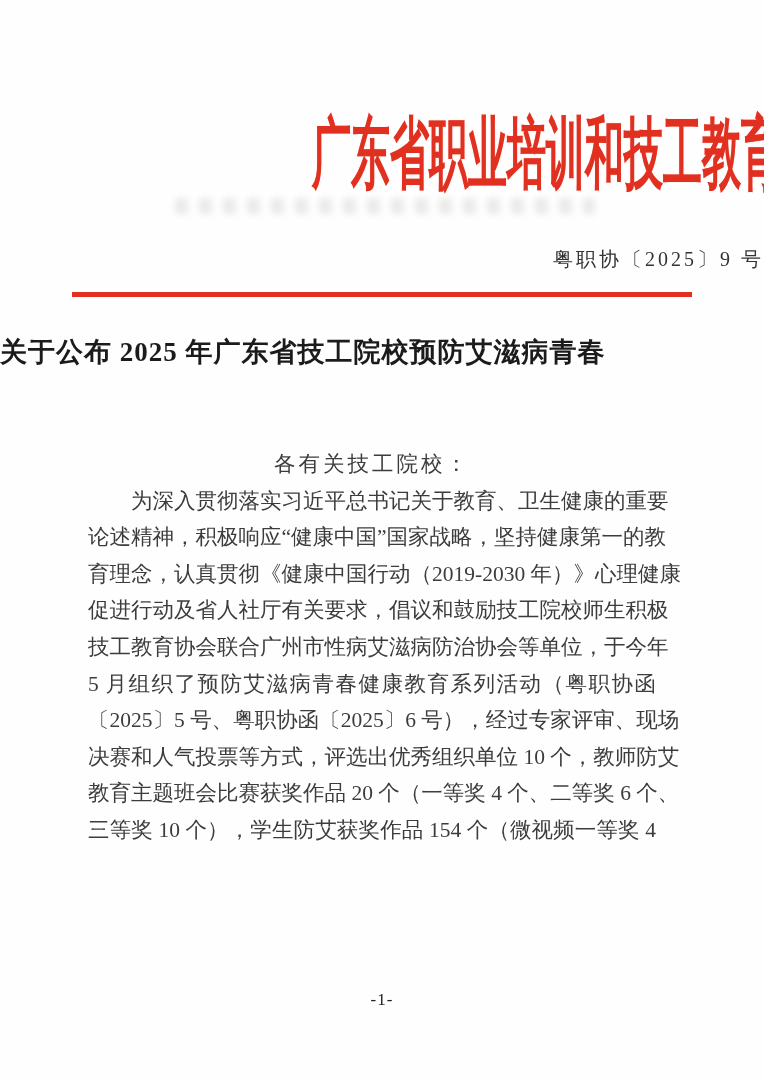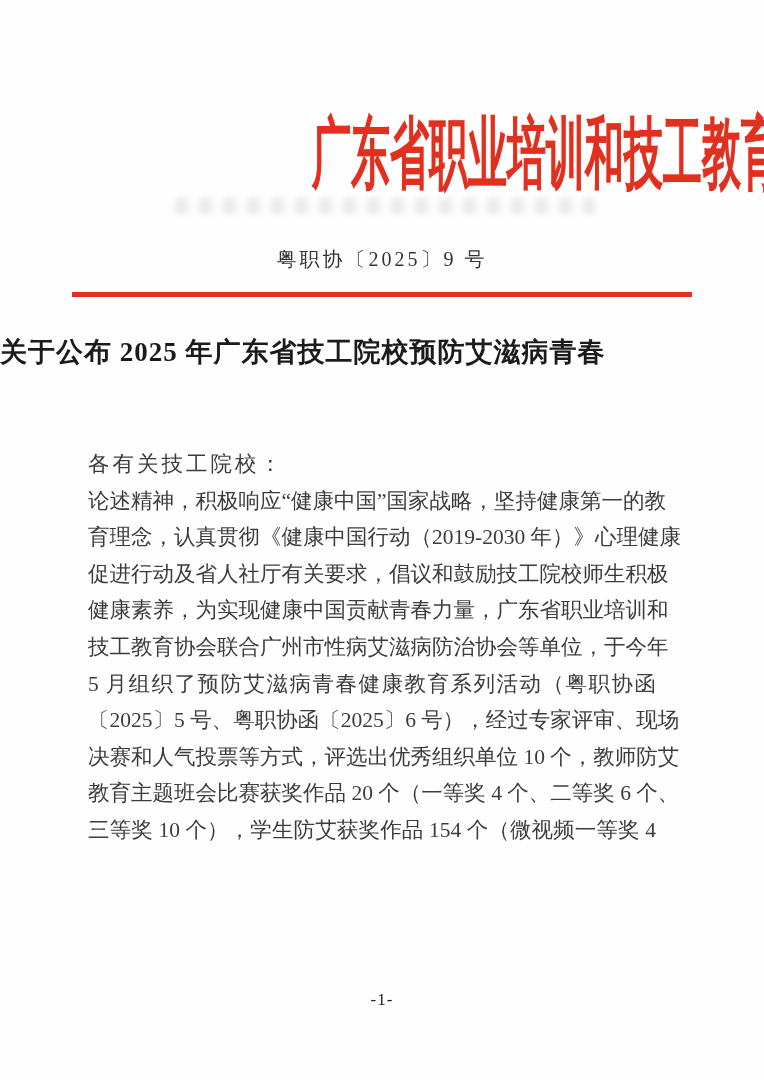--- a/index.html
+++ b/index.html
@@ -35,21 +35,21 @@
   .smudge{
     position:absolute;top:198px;left:175px;width:420px;height:16px;
     background:repeating-linear-gradient(90deg,
       rgba(140,130,125,.35) 0px, rgba(140,130,125,.35) 13px,
       rgba(140,130,125,0) 13px, rgba(140,130,125,0) 24px);
     filter:blur(3px);
     opacity:.45;
   }
   .doc-number{
     position:absolute;top:246px;left:0;width:764px;
-    text-align:center;
+    text-align:right;
     font-size:20px;
     letter-spacing:3px;
     color:#333333;
   }
   .red-rule{
     position:absolute;top:292px;left:72px;width:620px;height:5px;
     background:var(--accent);
   }
   .doc-title{
     position:absolute;top:332px;left:0;width:764px;
@@ -59,21 +59,21 @@
     line-height:40px;
     letter-spacing:1px;
   }
   .body-block{
     position:absolute;top:446px;left:88px;width:568px;
     color:var(--body-ink);
     font-size:21.5px;
     line-height:36.6px;
   }
   .salutation{
-    text-align:left;
+    text-align:center;
     letter-spacing:3px;
   }
   .body-line{
     text-align:justify;
     text-align-last:justify;
     text-justify:inter-character;
     white-space:nowrap;
   }
   .page-number{
     position:absolute;top:990px;left:0;width:764px;
@@ -98,24 +98,24 @@
 
   <div class="red-rule"></div>
 
   <div class="doc-title">
     <div>关于公布 2025 年广东省技工院校预防艾滋病青春</div>
   </div>
 
   <div class="body-block">
     <div class="salutation">各有关技工院校：</div>
     <div>
+        <div class="body-line">　　为深入贯彻落实习近平总书记关于教育、卫生健康的重要</div>
         <div class="body-line">论述精神，积极响应“健康中国”国家战略，坚持健康第一的教</div>
         <div class="body-line">育理念，认真贯彻《健康中国行动（2019-2030 年）》心理健康</div>
         <div class="body-line">促进行动及省人社厅有关要求，倡议和鼓励技工院校师生积极</div>
-        <div class="body-line">健康素养，为实现健康中国贡献青春力量，广东省职业培训和</div>
         <div class="body-line">技工教育协会联合广州市性病艾滋病防治协会等单位，于今年</div>
         <div class="body-line">5 月组织了预防艾滋病青春健康教育系列活动（粤职协函</div>
         <div class="body-line">〔2025〕5 号、粤职协函〔2025〕6 号），经过专家评审、现场</div>
         <div class="body-line">决赛和人气投票等方式，评选出优秀组织单位 10 个，教师防艾</div>
         <div class="body-line">教育主题班会比赛获奖作品 20 个（一等奖 4 个、二等奖 6 个、</div>
         <div class="body-line">三等奖 10 个），学生防艾获奖作品 154 个（微视频一等奖 4</div>
       </div>
   </div>
 
   <div class="page-number">-1-</div>

